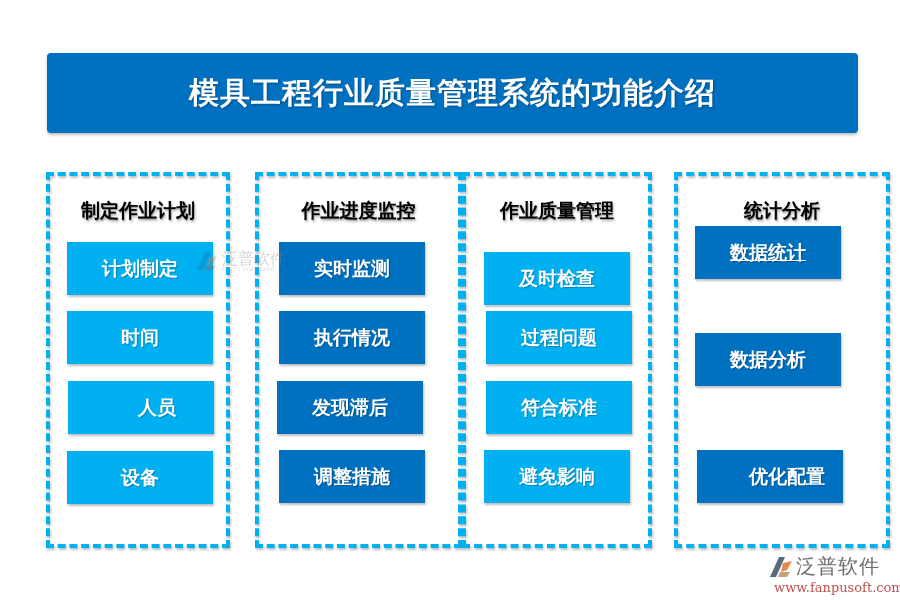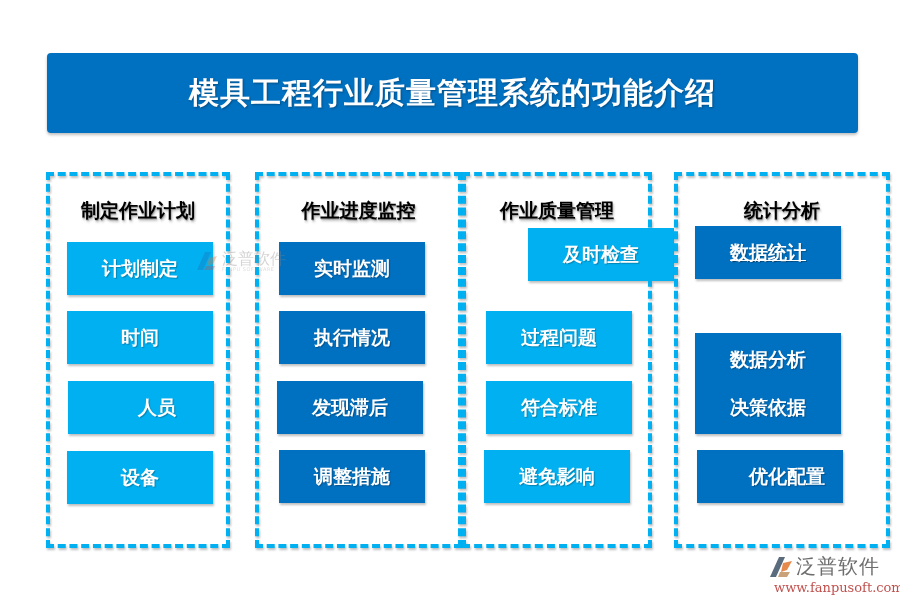--- a/index.html
+++ b/index.html
@@ -79,31 +79,30 @@
 <div class="column col-1">
   <div class="col-header">作业进度监控</div>
   <div class="item dark" style="left:20px; top:66px;">实时监测</div>
   <div class="item dark" style="left:20px; top:135px;">执行情况</div>
   <div class="item dark" style="left:18px; top:205px;">发现滞后</div>
   <div class="item dark" style="left:20px; top:274px;">调整措施</div>
 </div>
 
 <div class="column col-2">
   <div class="col-header">作业质量管理</div>
-  <div class="item light" style="left:18px; top:52px;margin-left:44px;">及时检查</div>
+  <div class="item light" style="left:18px; top:76px;">及时检查</div>
   <div class="item light" style="left:20px; top:135px;">过程问题</div>
   <div class="item light" style="left:20px; top:205px;">符合标准</div>
   <div class="item light" style="left:18px; top:274px;">避免影响</div>
 </div>
 
 <div class="column col-3">
   <div class="col-header">统计分析</div>
   <div class="item dark" style="left:17px; top:50px;text-decoration:underline;">数据统计</div>
   <div class="item dark" style="left:17px; top:135px;margin-top:22px;">数据分析</div>
-  <div class="item dark" style="left:17px; top:205px;">决策依据</div>
   <div class="item dark" style="left:19px; top:274px;padding-left:34px;">优化配置</div>
 </div>
 
 <div class="watermark-center">
   <span class="wm-logo">
     <svg width="22" height="22" viewBox="0 0 22 22">
       <polygon points="8,2 14,2 6,20 0,20" fill="#1f6fb5"></polygon>
       <polygon points="12,8 20,6 16,14 10,16" fill="#e07b39"></polygon>
       <polygon points="9,16 18,16 16,20 7,20" fill="#c0504d"></polygon>
     </svg>

